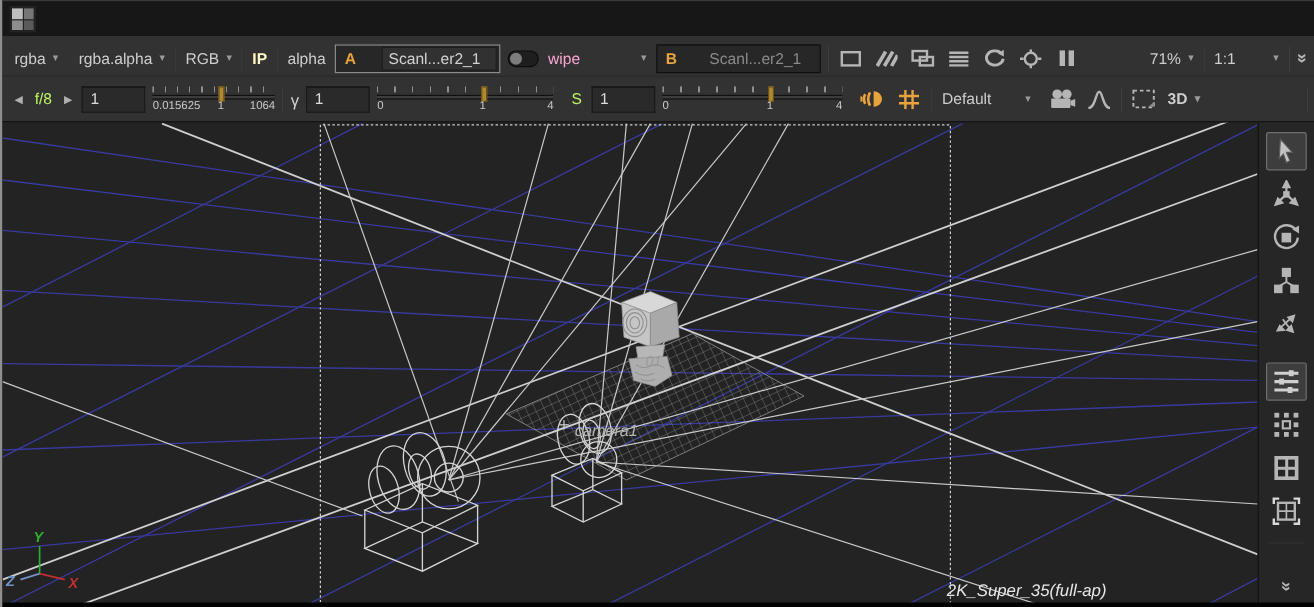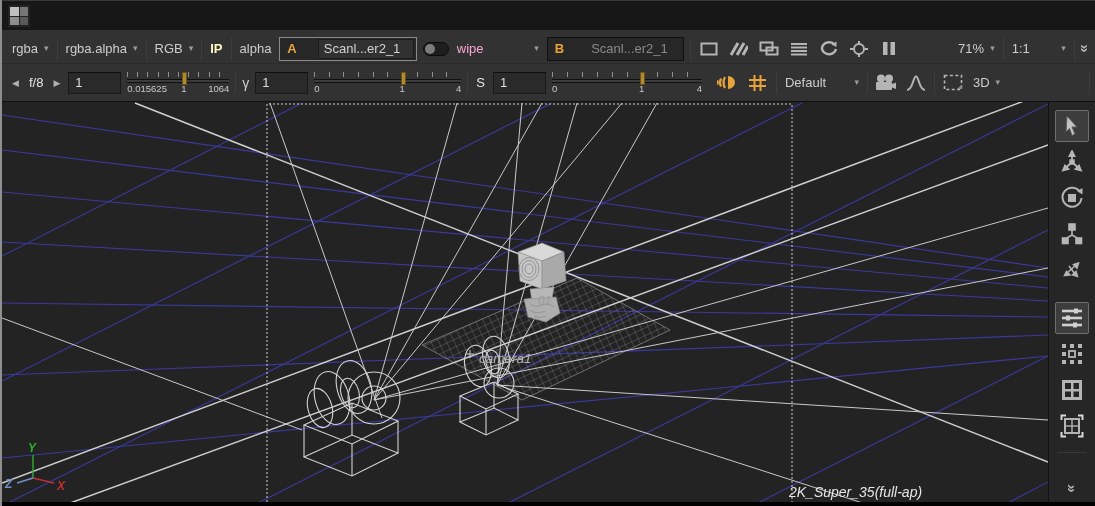--- a/index.html
+++ b/index.html
@@ -39,21 +39,21 @@
   .toggle{ width:26px; height:14px; border-radius:7px; background:#1e1e1e;
     border:1px solid #0c0c0c; position:relative; flex:none;}
   .toggle .knob{ position:absolute; left:1px; top:1px; width:10px; height:10px;
     border-radius:50%; background:#7d7d7d; }
   .icon-btn{ width:24px; height:24px; display:flex; align-items:center; justify-content:center; flex:none;}
   .icon-btn svg{ display:block; }
   .chevrons{ display:inline-block; transform:rotate(90deg); color:#b5b5b5;
     font-weight:bold; font-size:15px; line-height:1;}
   
   .arrow-btn{ color:#b0b0b0; font-size:9px; padding:0 2px; flex:none;}
-  .fstop{ color:#e5e5e5; padding:0 2px; }
+  .fstop{ color:#bef264; padding:0 2px; }
   .num-field{ width:53px; height:22px; background:#2a2a2a; border:1px solid #191919;
     border-top-color:#0f0f0f; color:#dcdcdc; display:flex; align-items:center; padding:0 6px; flex:none;}
   .slider{ position:relative; height:30px; flex:none; margin-top:4px;}
   .slider .ticks{ position:absolute; left:0; right:0; top:2px; height:5px;
     background:repeating-linear-gradient(to right,#8f8f8f 0 1px,transparent 1px 10%);}
   .slider .track{ position:absolute; left:0; right:0; top:9px; height:4px;
     border-top:1px solid #101010; border-bottom:1px solid #101010; background:#3c3c3c;}
   .slider .handle{ position:absolute; top:2px; width:5px; height:13px;
     background:#b08a33; border:1px solid #6d5216; }
   .slider .lbl{ position:absolute; top:13px; font-size:9.5px; color:#c9c9c9; white-space:nowrap;}
@@ -265,21 +265,21 @@
           <path d="M1,15 C7,15 7,1.5 10,1.5 C13,1.5 13,15 19,15" fill="none" stroke="#b5b5b5" stroke-width="2"></path>
         </svg>
     </div>
     <div class="tb-sep"></div>
     <div class="icon-btn">
       <svg width="20" height="17" viewBox="0 0 20 17">
           <rect x="1.5" y="1.5" width="17" height="14" fill="none" stroke="#b5b5b5" stroke-width="1.6" stroke-dasharray="3 2.4"></rect>
           <polygon points="14,15 19,15 19,10.5" fill="#8a8a8a"></polygon>
         </svg>
     </div>
-    <div class="dd" style="width:112px; justify-content:flex-start;">
+    <div class="dd" style="width:112px; justify-content:flex-start;font-weight:bold;">
       <span>3D</span>
       <span class="caret">▾</span>
     </div>
     <div class="tb-sep"></div>
 
   </div>
 
   <div class="main">
     <div class="viewport">
       <svg width="1046" height="400" viewBox="0 0 1046 400">

